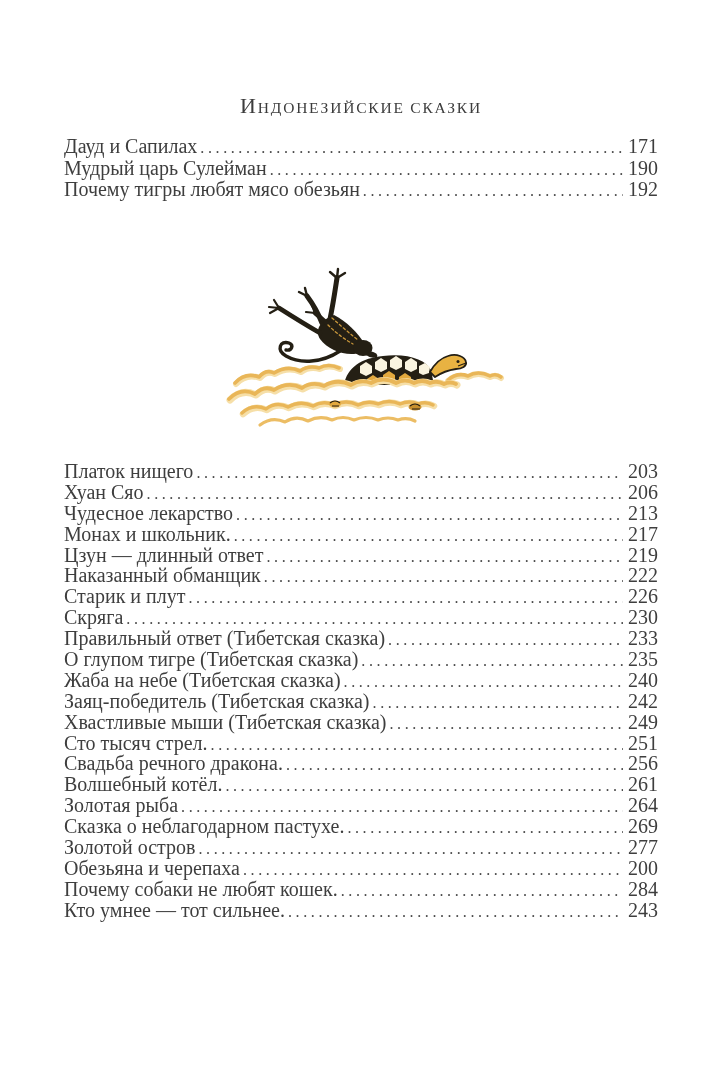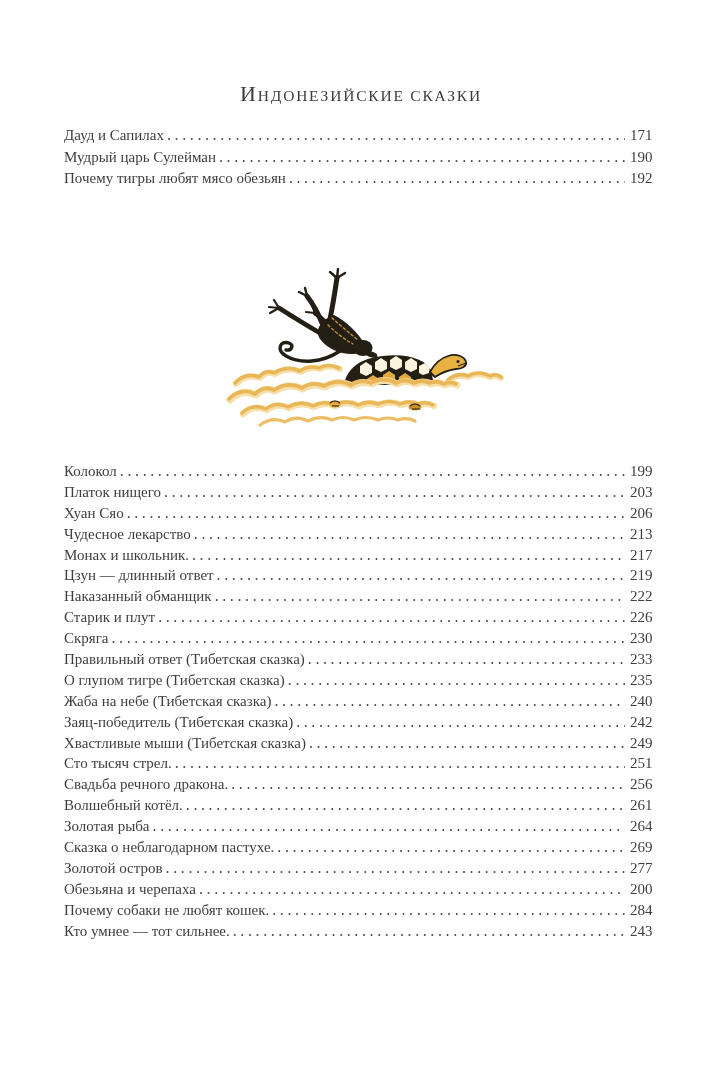--- a/index.html
+++ b/index.html
@@ -6,40 +6,40 @@
   .page {
     position:relative;
     width:721px; height:1071px;
     margin:0 auto;
     background:#ffffff;
     font-family:"Liberation Serif","DejaVu Serif",serif;
     color:#3e3e3e;
     overflow:hidden;
   }
   .toc-section { position:absolute; left:64px; width:594px; }
-  #section-0 { top:82px; }
+  #section-0 { top:94px; }
   #section-1 { top:461px; }
   .section-heading {
     margin:0 0 16px 0;
     font-weight:400;
     text-align:center;
     text-transform:uppercase;
     font-size:15.5px;
     letter-spacing:1.8px;
     color:#3c3c3c;
     line-height:24px;
   }
   .section-heading::first-letter { font-size:22px; }
   .toc-list { list-style:none; margin:0; padding:0; }
   .toc-row {
     display:flex;
     align-items:baseline;
     height:20.9px;
     line-height:20.9px;
-    font-size:15px;
+    font-size:20px;
     white-space:nowrap;
   }
   #section-0 .toc-row { height:21.6px; line-height:21.6px; }
   .toc-title { flex:0 0 auto; }
   .toc-leader {
     flex:1 1 auto;
     overflow:hidden;
     text-align:right;
     margin:0 5px 0 3px;
     color:#4a4a4a;
@@ -141,25 +141,20 @@
         <path d="M108,140 q5,-4 10,0 M110,143 l7,0" stroke="#241f14" stroke-width="1.1" fill="none"></path>
         <ellipse cx="193" cy="144" rx="6.5" ry="3.6" fill="#c78f2e"></ellipse>
         <path d="M188,143 q5,-4 10,0 M190,146 l8,0" stroke="#241f14" stroke-width="1.1" fill="none"></path>
       </g>
     </svg>
   </figure>
 
   <section class="toc-section" id="section-1">
     <ul class="toc-list">
         <li class="toc-row">
-          <span class="toc-title">Колокол</span>
-          <span class="toc-leader"></span>
-          <span class="toc-page-num">199</span>
-        </li>
-        <li class="toc-row">
           <span class="toc-title">Платок нищего</span>
           <span class="toc-leader"></span>
           <span class="toc-page-num">203</span>
         </li>
         <li class="toc-row">
           <span class="toc-title">Хуан Сяо</span>
           <span class="toc-leader"></span>
           <span class="toc-page-num">206</span>
         </li>
         <li class="toc-row">

